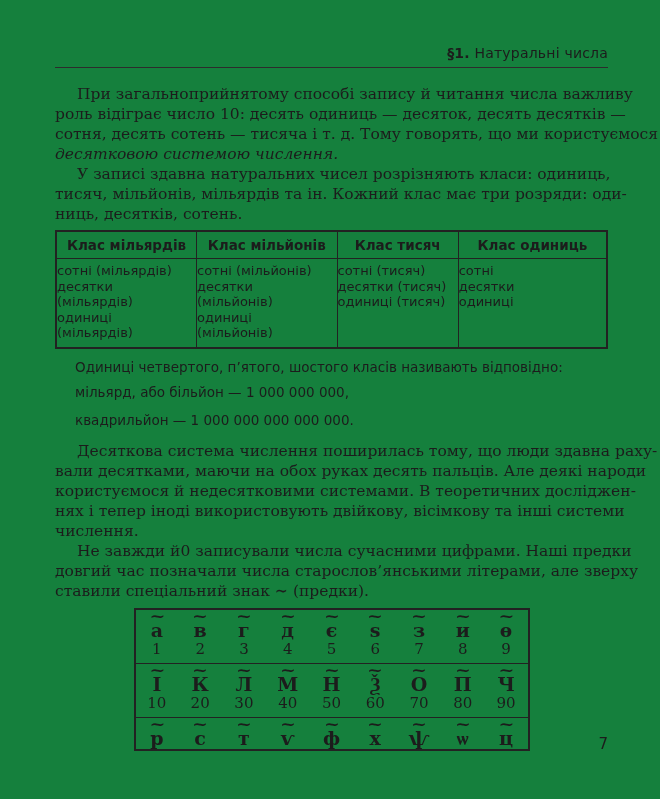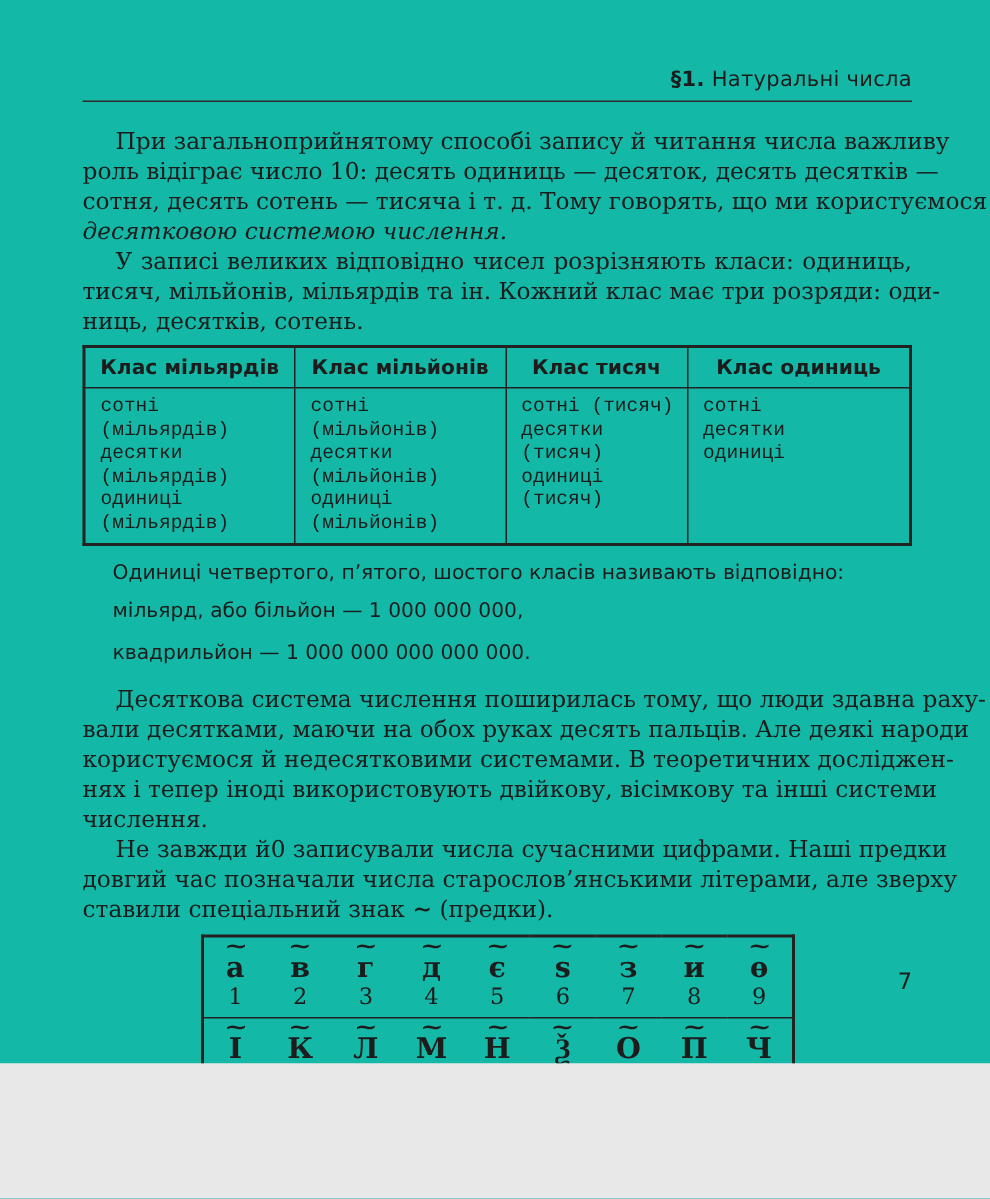--- a/index.html
+++ b/index.html
@@ -1,20 +1,20 @@
 <!DOCTYPE html>
 <html lang="uk"><head>
 <meta charset="utf-8">
 <style>
   html,body { margin:0; padding:0; background:#e8e8e8; }
   .page {
     position:relative;
-    width:660px; height:709px;
+    width:660px; height:799px;
     margin:0 auto;
-    background:#14b8a6;
+    background:#15803d;
     color:#1c1c1c;
     font-family:"DejaVu Serif", serif;
     overflow:hidden;
   }
   .content { position:absolute; left:55px; top:44px; width:553px; }
 
   
   .head-line {
     text-align:right;
     font-family:"DejaVu Sans", sans-serif;
@@ -37,21 +37,21 @@
   
   table.class-table {
     margin-top:6px; width:100%;
     border-collapse:collapse;
     border:2px solid #222;
     font-family:"DejaVu Sans", sans-serif;
     table-layout:fixed;
   }
   .class-table th, .class-table td { border:1.6px solid #222; }
   .class-table th { font-size:13.5px; font-weight:700; padding:5px 2px; text-align:center; }
-  .class-table td { font-size:13px; padding:4px 6px 6px 10px; vertical-align:top;font-family:Liberation Mono, monospace; }
+  .class-table td { font-size:13px; padding:4px 6px 6px 0; vertical-align:top; }
   .class-table col.c1, .class-table col.c2 { width:25.5%; }
   .class-table col.c3 { width:22%; }
   .class-table col.c4 { width:27%; }
   .cline { display:block; line-height:15.5px; }
 
   
   .bignum {
     margin-top:10px; padding-left:20px;
     font-family:"DejaVu Sans", sans-serif;
     font-size:13.5px; line-height:16px;
@@ -99,21 +99,21 @@
     </div>
     <hr class="head-rule">
 
     <div class="bodytext bt-a">
       <div class="line ind">При загальноприйнятому способі запису й читання числа важливу</div>
       <div class="line">роль відіграє число 10: десять одиниць — десяток, десять десятків —</div>
       <div class="line">сотня, десять сотень — тисяча і т. д. Тому говорять, що ми користуємося</div>
       <div class="line noj it">десятковою системою числення.</div>
     </div>
     <div class="bodytext">
-      <div class="line ind">У записі великих відповідно чисел розрізняють класи: одиниць,</div>
+      <div class="line ind">У записі здавна натуральних чисел розрізняють класи: одиниць,</div>
       <div class="line">тисяч, мільйонів, мільярдів та ін. Кожний клас має три розряди: оди-</div>
       <div class="line noj">ниць, десятків, сотень.</div>
     </div>
 
     <table class="class-table">
       <colgroup>
           <col class="c1">
           <col class="c2">
           <col class="c3">
           <col class="c4">

